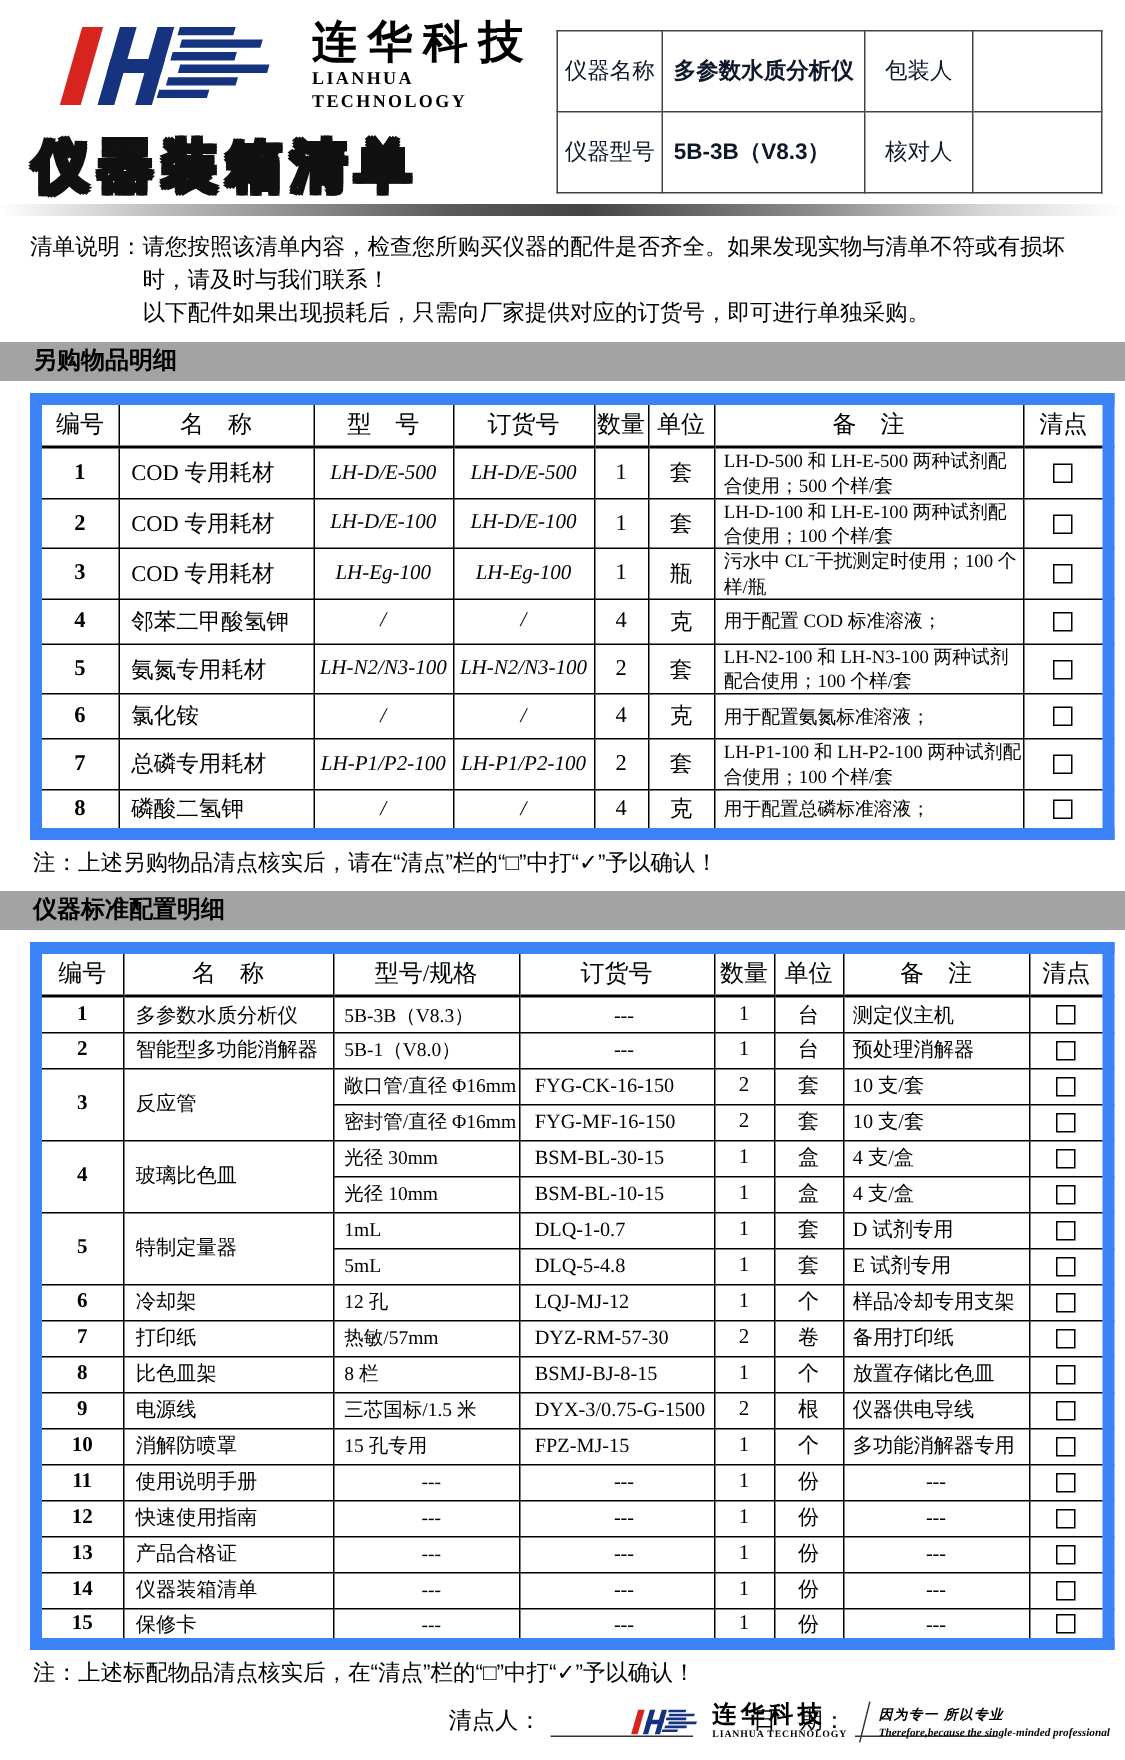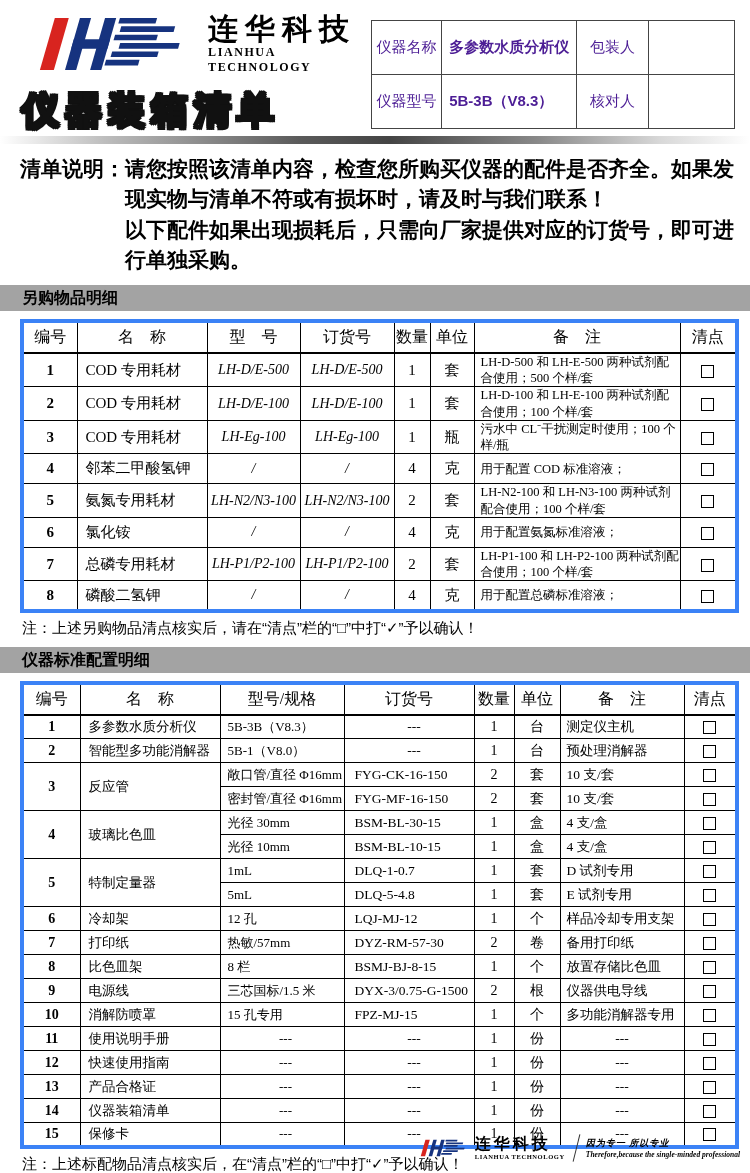--- a/index.html
+++ b/index.html
@@ -13,38 +13,38 @@
   .logo-block { display:flex; align-items:center; }
   .logo-text { margin-left:8px; }
   .logo-cn { font-size:30px; font-weight:bold; letter-spacing:7px; line-height:1.05; }
   .logo-en { font-size:12px; font-weight:bold; letter-spacing:1.6px; font-family:"Liberation Serif", serif; }
   .doc-title {
     margin:16px 0 0 -6px; font-size:37px; font-weight:bold; letter-spacing:6px; line-height:1;
     color:#fff; -webkit-text-stroke:2px #111;
     text-shadow:-2px -2px 0 #111,2px -2px 0 #111,-2px 2px 0 #111,2px 2px 0 #111,-2px 0 0 #111,2px 0 0 #111,0 -2px 0 #111,0 2px 0 #111;
   }
   .info-table { border-collapse:collapse; margin-top:8px; }
-  .info-table td { border:1px solid #444; height:30px; font-size:15px; color:#4c1d95; }
+  .info-table td { border:1px solid #444; height:30px; font-size:15px; color:#0f172a; }
   .it-label  { width:76px; text-align:center; }
   .it-value1 { width:142px; padding-left:7px; font-weight:bold; }
   .it-label2 { width:77px; text-align:center; }
   .it-value2 { width:95px; }
   
   .grad-bar { height:8px; margin-top:7px;
     background:linear-gradient(90deg,#ffffff 0%,#bdbdbd 14%,#5a5a5a 40%,#444 52%,#8a8a8a 72%,#d8d8d8 88%,#ffffff 100%); }
   
-  .notice { display:flex; padding:10px 0 0 20px; font-size:21px; line-height:1.45;font-weight:bold; }
+  .notice { display:flex; padding:10px 0 0 20px; font-size:15px; line-height:1.45; }
   .notice-label { white-space:nowrap; }
   .notice-body { width:632px; }
   
   .section-bar { margin-top:9px; height:26px; line-height:26px; background:#a3a3a3;
     font-size:16px; font-weight:bold; padding-left:22px; }
   
   .packing-table { border-collapse:collapse; table-layout:fixed; width:715px;
-    margin:8px 15px 0 20px; border:4px solid #3b82f6; font-family:"Liberation Serif", serif; }
+    margin:8px 15px 0 20px; border:8px solid #3b82f6; font-family:"Liberation Serif", serif; }
   .packing-table th, .packing-table td { border:1px solid #000; overflow:hidden; }
   .packing-table thead th { height:32px; font-size:16px; font-weight:normal; border-bottom:2px solid #000; text-align:center; }
   .t1 tbody td { height:30px; font-size:15px; }
   .t2 tbody td { height:24px; font-size:14px; }
   .td-no { text-align:center; font-weight:bold; }
   .td-name { padding-left:8px; }
   .t2 .td-name { font-size:13.5px; }
   .t1 .td-model, .t1 .td-order { text-align:center; font-size:14px;font-style:italic; }
   .t2 .td-model { padding-left:7px; font-size:13px; }
   .t2 .td-order { padding-left:10px; font-size:13.5px; }

